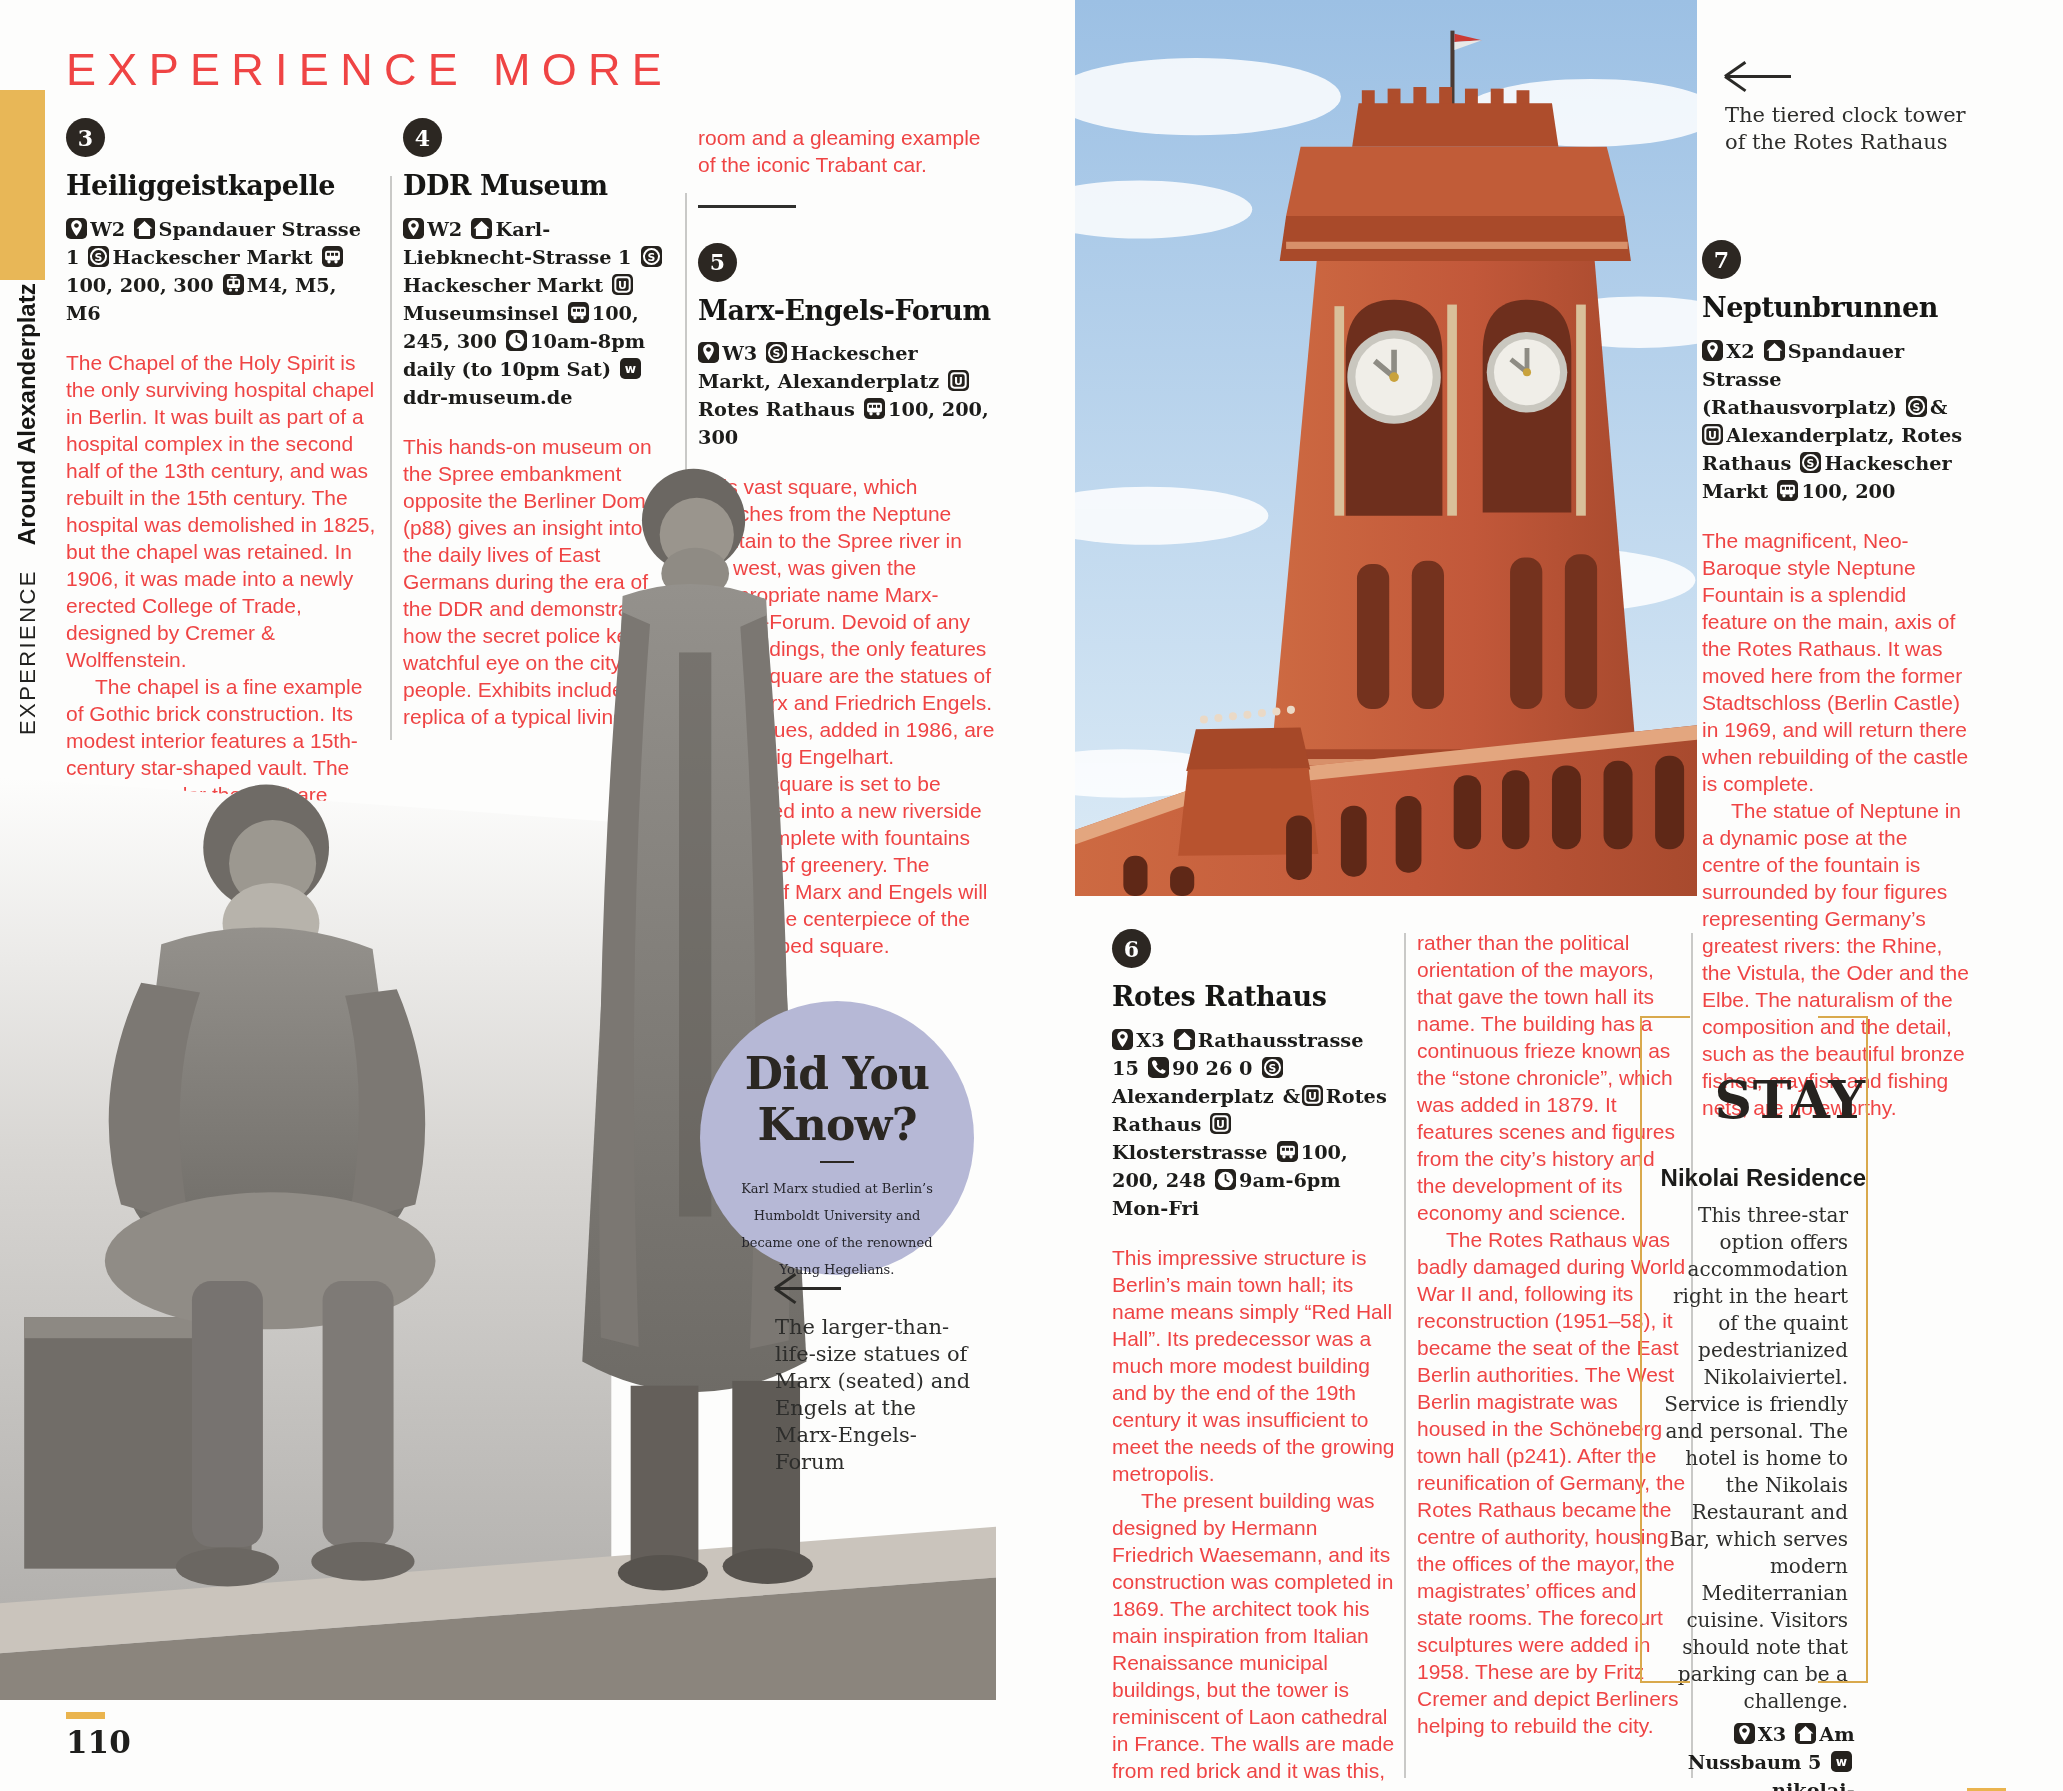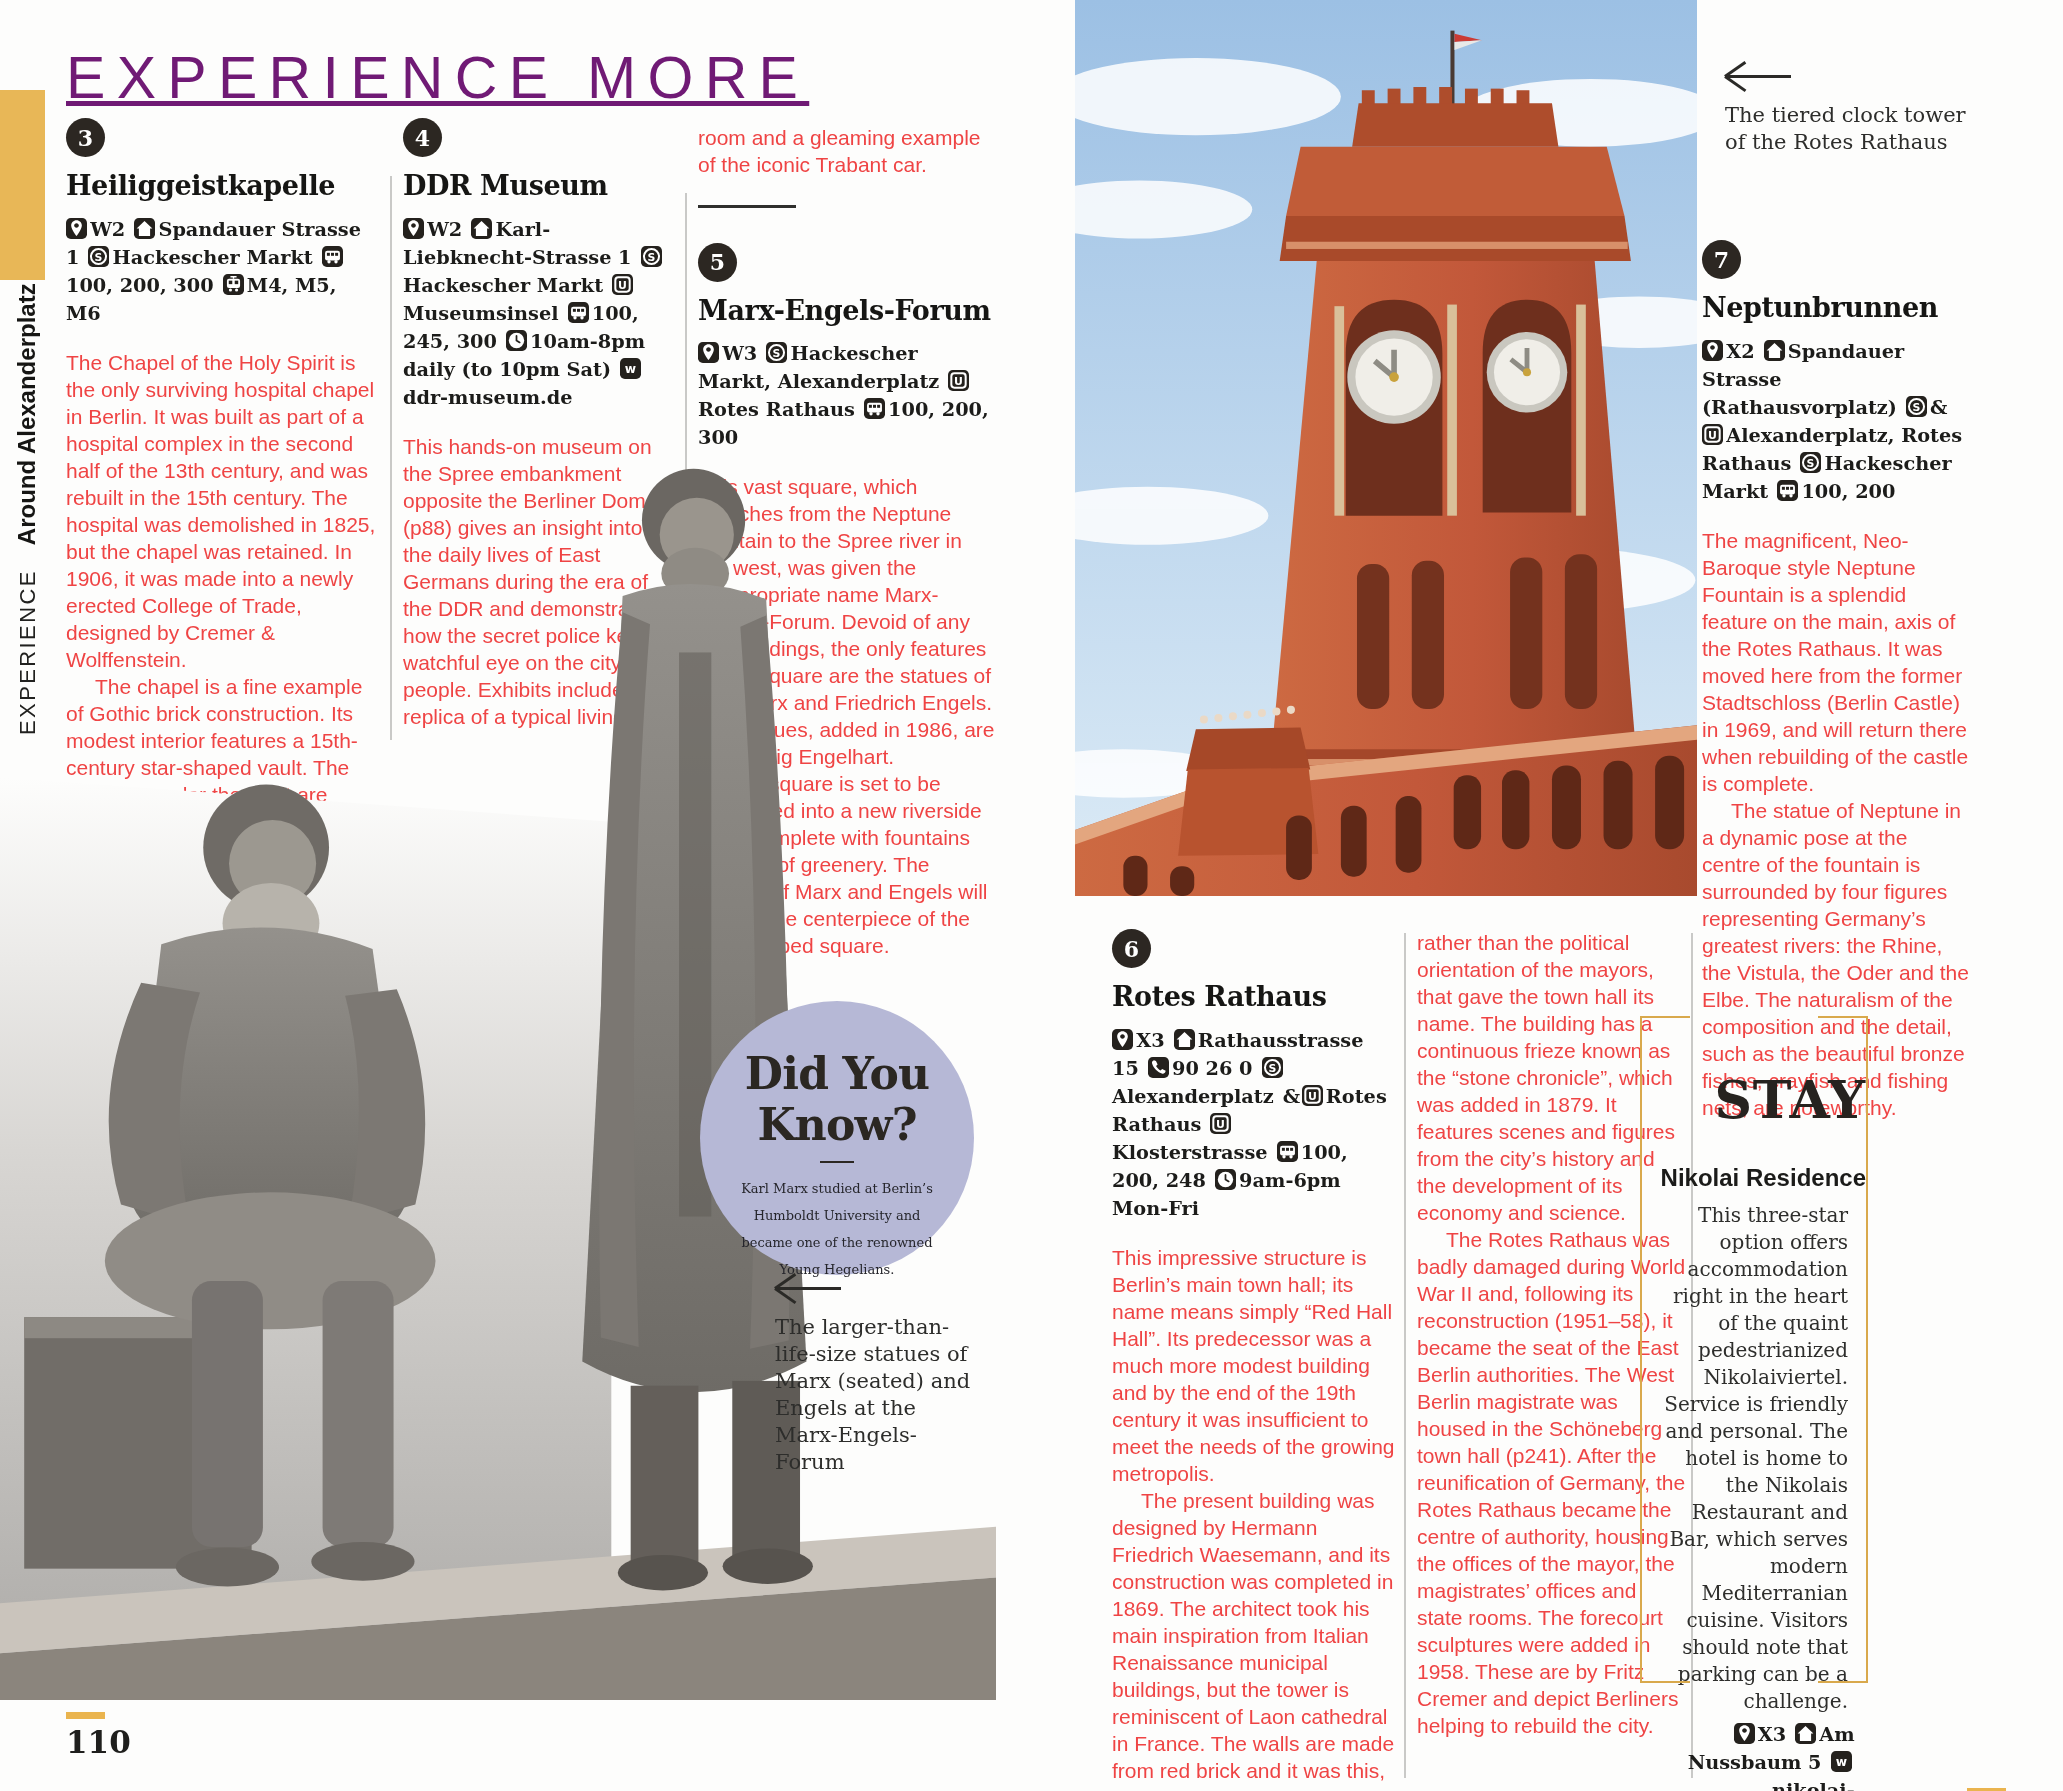--- a/index.html
+++ b/index.html
@@ -6,22 +6,22 @@
   .sheet{position:relative;width:2064px;height:1791px;background:#fdfdfc;overflow:hidden;
          font-family:"Liberation Sans",sans-serif;color:#333331;}
 
   
   .gold-tab{position:absolute;left:0;top:90px;width:45px;height:190px;background:#e8b757;}
   .vside{position:absolute;left:13px;top:735px;transform:rotate(-90deg);transform-origin:left top;
          white-space:nowrap;}
   .vs-exp{font-size:22px;letter-spacing:2.4px;color:#21211f;}
   .vs-area{font-size:24px;font-weight:bold;color:#161614;margin-left:24px;}
 
-  .more-title{position:absolute;left:66px;top:44px;font-size:59px;font-weight:300;
-              letter-spacing:11.3px;color:#701a75;text-decoration:underline;}
+  .more-title{position:absolute;left:66px;top:44px;font-size:45px;font-weight:300;
+              letter-spacing:11.3px;color:#ef4444;}
 
   
   .col{position:absolute;top:118px;}
   .col1{left:66px;width:316px;}
   .col2{left:403px;width:272px;}
   .col3{left:698px;width:298px;}
   .vdiv{position:absolute;width:1.6px;background:#c9c9c7;}
   .d1{left:390px;top:176px;height:564px;}
   .d2{left:685px;top:193px;height:574px;}
   .d3{left:1404px;top:933px;height:845px;}

